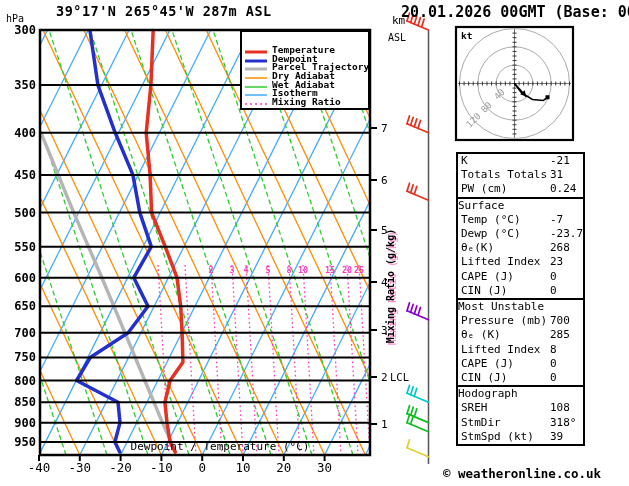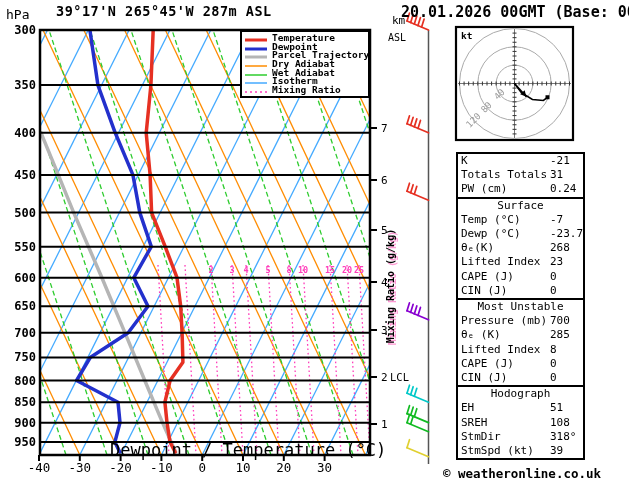--- a/index.html
+++ b/index.html
@@ -1,34 +1,34 @@
 <!DOCTYPE html>
 <html><head>
 <meta charset="utf-8">
 <style>
   html,body{margin:0;padding:0;background:#fff;}
   .stage{position:relative;width:629px;height:486px;background:#fff;overflow:hidden;
          font-family:"DejaVu Sans Mono", monospace;color:#000;}
   .abs{position:absolute;}
   #chart{position:absolute;left:0;top:0;}
-  .hpa-unit{left:6px;top:7px;font-size:13px;}
+  .hpa-unit{left:6px;top:13px;font-size:10px;}
   .title{left:56px;top:3px;font-size:13.5px;font-weight:bold;letter-spacing:0.5px;white-space:pre;}
   .km-unit{left:392px;top:2px;font-size:11px;margin-top:12px;}
   .asl-unit{left:388px;top:32px;font-size:10px;}
   .date{left:401px;top:3px;font-size:15px;font-weight:bold;white-space:nowrap;}
   .legend{left:240px;top:30px;width:130px;border:2px solid #000;background:#fff;
-          padding:1px 0 2px 2px;box-sizing:border-box;}
+          padding:13px 0 2px 2px;box-sizing:border-box;}
   .legend-row{display:flex;align-items:center;height:8.7px;}
   .legend-swatch{width:24px;flex:0 0 24px;margin-right:4px;position:relative;}
   .legend-label{font-size:9.5px;font-weight:bold;white-space:nowrap;transform:scaleY(0.98);}
-  .xcaption{left:110px;top:440px;width:220px;text-align:center;font-size:17px;white-space:nowrap;}
+  .xcaption{left:110px;top:440px;width:220px;text-align:center;font-size:11px;white-space:nowrap;}
   .datatable{left:456px;top:152px;width:129px;border:2px solid #000;background:#fff;box-sizing:border-box;}
   .tsection{border-top:2px solid #000;}
   .tsection:first-child{border-top:none;}
-  .theader{text-align:center;font-size:11px;line-height:14.2px;white-space:nowrap;}
+  .theader{font-size:11px;line-height:14.2px;white-space:nowrap;}
   .trow{position:relative;font-size:11px;line-height:14.2px;padding-left:3px;white-space:nowrap;}
   .tval{position:absolute;left:92px;top:0;}
   .footer{left:443px;top:466px;font-size:12.5px;font-weight:bold;white-space:nowrap;}
 </style>
 </head>
 <body>
 <div class="stage">
 
 <svg id="chart" width="629" height="486">
       <clipPath id="plotclip">
@@ -347,21 +347,20 @@
       <div class="tsection">
         <div class="theader">Most Unstable</div>
         <div class="trow"><span>Pressure (mb)</span><span class="tval">700</span></div>
         <div class="trow"><span>θₑ (K)</span><span class="tval">285</span></div>
         <div class="trow"><span>Lifted Index</span><span class="tval">8</span></div>
         <div class="trow"><span>CAPE (J)</span><span class="tval">0</span></div>
         <div class="trow"><span>CIN (J)</span><span class="tval">0</span></div>
       </div>
       <div class="tsection">
         <div class="theader">Hodograph</div>
-        <div class="trow"><span>EH</span><span class="tval">51</span></div>
         <div class="trow"><span>SREH</span><span class="tval">108</span></div>
         <div class="trow"><span>StmDir</span><span class="tval">318°</span></div>
         <div class="trow"><span>StmSpd (kt)</span><span class="tval">39</span></div>
       </div>
     </div>
 
 <div class="abs footer">© weatheronline.co.uk</div>
 
 </div>
 

